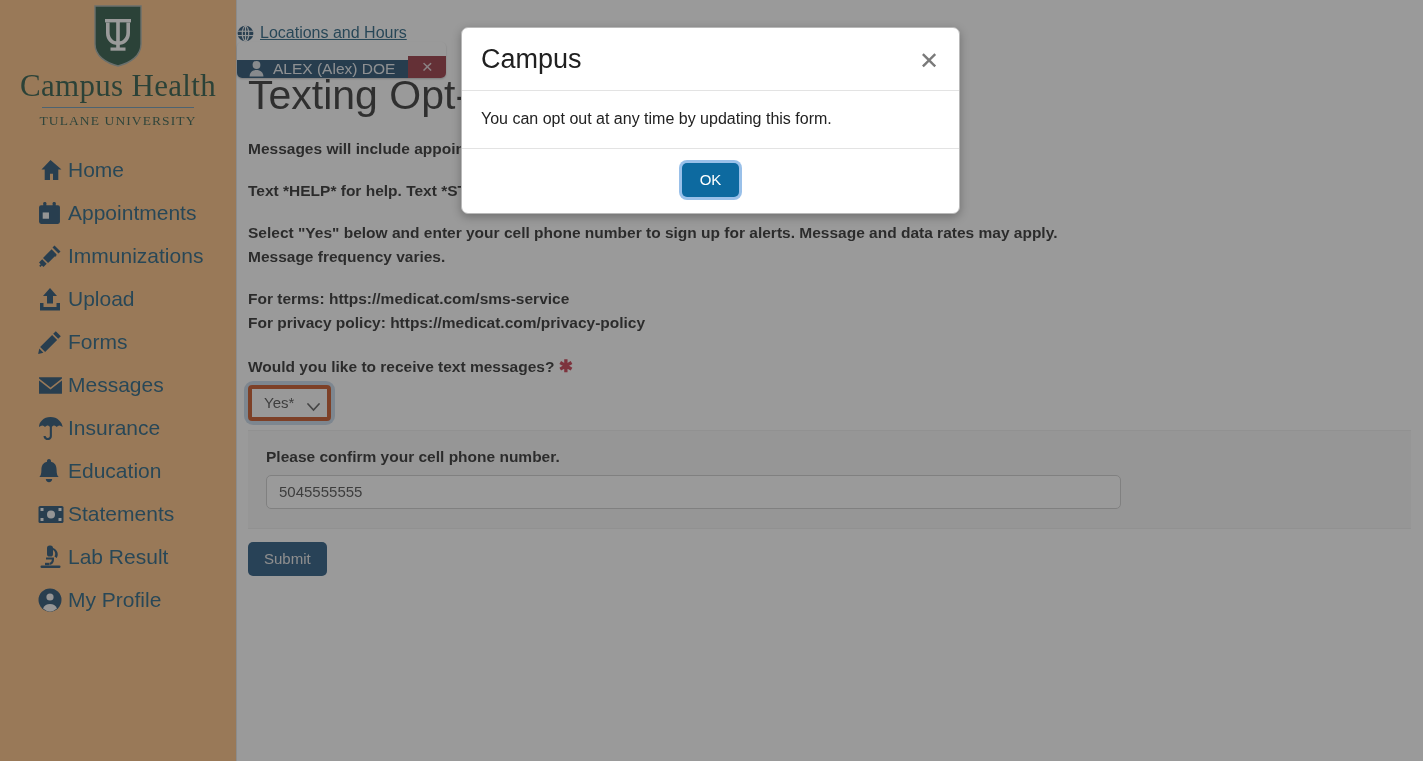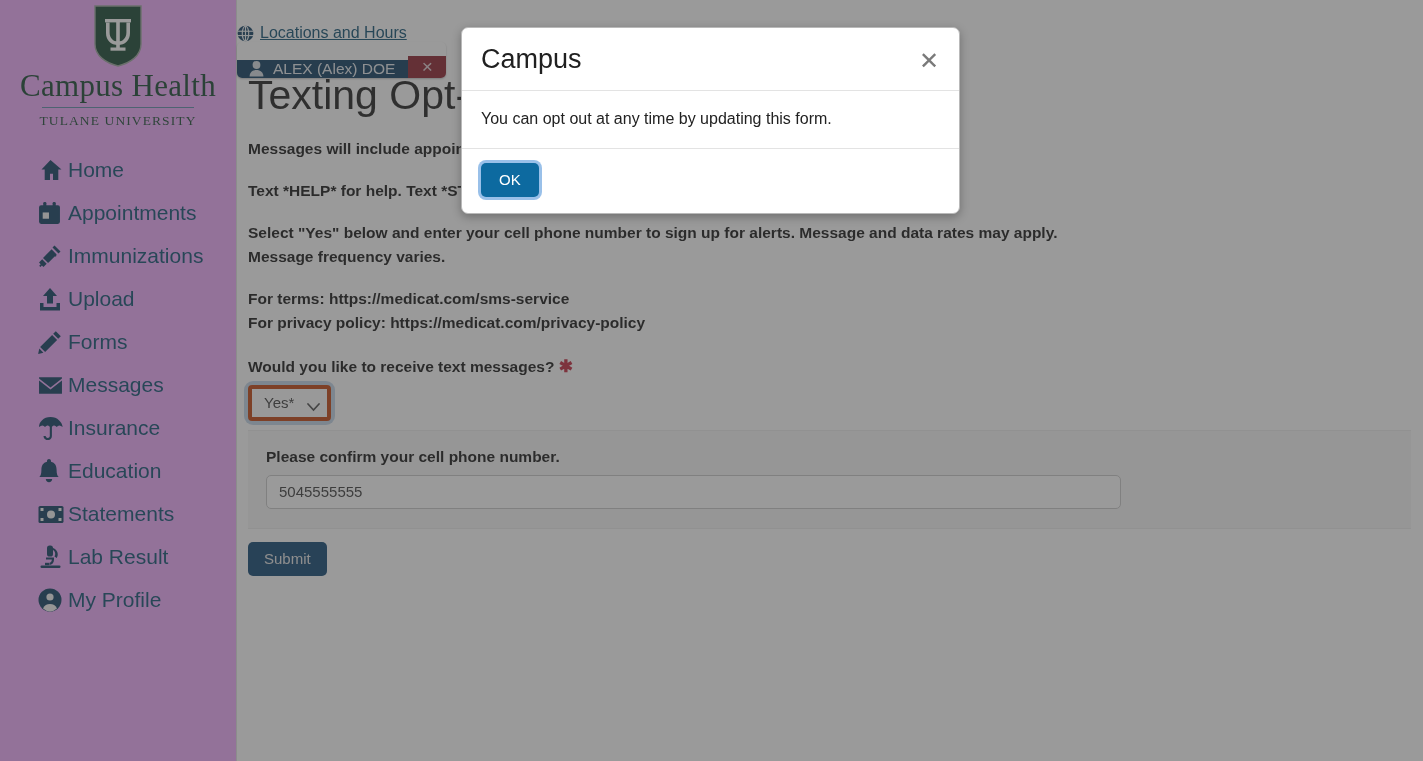--- a/index.html
+++ b/index.html
@@ -15,21 +15,21 @@
   #page-root {
     position: absolute; inset: 0;
     width: 1423px; height: 761px;
     background: #ffffff;
   }
 
   
   #sidebar {
     position: absolute; left: 0; top: 0;
     width: 237px; height: 761px;
-    background: #f0abfc;
+    background: #fdba74;
     border-right: 1px solid #e2e2e2;
   }
   #brand {
     padding-top: 4px;
     text-align: center;
   }
   #shield { margin: 0 auto; display: block; }
   #brand-name {
     font-family: "Liberation Serif", serif;
     font-size: 31px;
@@ -241,21 +241,21 @@
     cursor: pointer; padding: 4px 2px 0 0; font-weight: 300;
   }
   #modal-body {
     padding: 19px 19px 20px 19px;
     border-bottom: 1px solid #e3e3e3;
     font-size: 16px;
     color: #222222;
   }
   #modal-foot {
     padding: 14px 19px 16px 19px;
-    display: flex; justify-content: flex-start;
+    display: flex; justify-content: center;
   }
   #ok-btn {
     background: #0d6aa0;
     color: #ffffff;
     border: none;
     border-radius: 5px;
     font-family: "Liberation Sans", sans-serif;
     font-size: 15px;
     height: 34px;
     padding: 0 18px;

